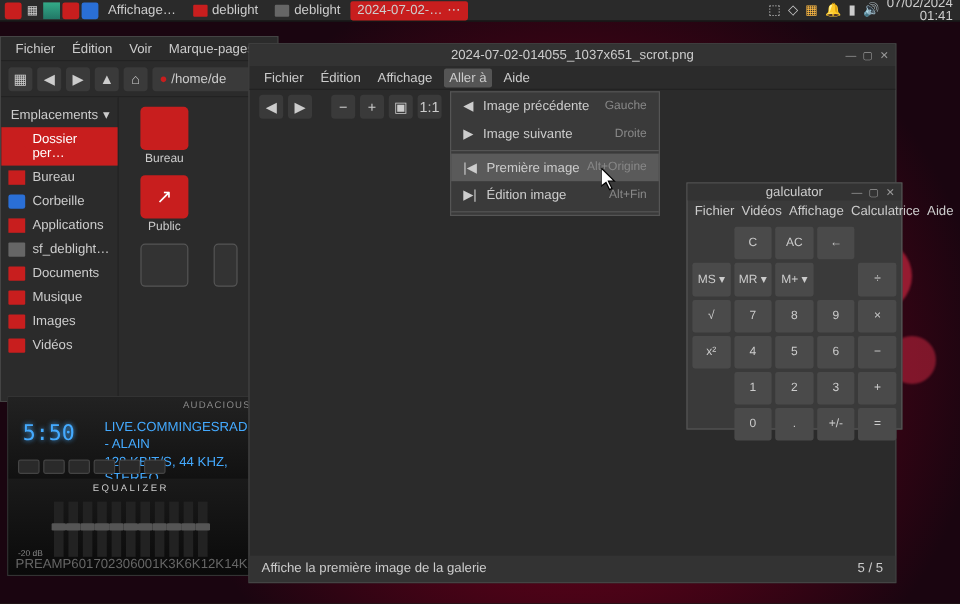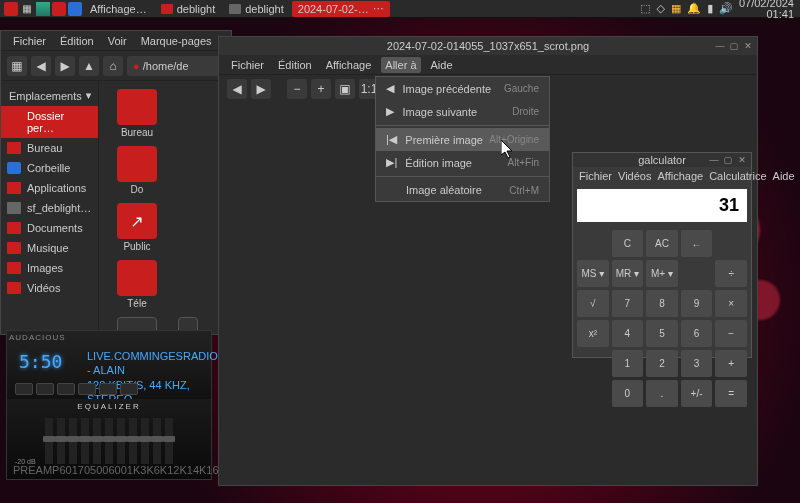--- a/index.html
+++ b/index.html
@@ -62,21 +62,21 @@
 
 
 .nest{position:absolute;left:218px;top:100px;width:345px;height:280px;background:#1a0a0a;z-index:40;border:1px solid #444}
 .nest-bg{position:absolute;inset:0;background:radial-gradient(circle at 70% 60%,#6b0018,#120408 65%)}
 .nest .taskbar{position:absolute;height:12px;font-size:7px}
 .nest-fm{position:absolute;top:30px;left:0;width:300px;height:250px;background:#2b2b2b;font-size:8px}
 
 
 .audacious{position:absolute;background:#1a1a1a;border:1px solid #333;z-index:30;color:#4af}
 .aud-main{height:68px;background:linear-gradient(#222,#111);position:relative}
-.aud-title{text-align:left;font-size:8px;letter-spacing:1px;color:#888;padding:2px}
+.aud-title{text-align:right;font-size:8px;letter-spacing:1px;color:#888;padding:2px}
 .aud-time{position:absolute;left:12px;top:20px;font-family:monospace;font-size:18px;color:#4af;text-shadow:0 0 4px #4af}
 .aud-info{position:absolute;left:80px;top:18px;font-size:7px;color:#4af;line-height:1.3}
 .aud-btns{position:absolute;bottom:4px;left:8px;display:flex;gap:3px}
 .aud-btn{width:18px;height:12px;background:#2a2a2a;border:1px solid #444;border-radius:2px}
 .aud-eq{height:80px;background:linear-gradient(#1a1a1a,#0a0a0a);position:relative}
 .eq-title{text-align:center;font-size:8px;color:#ccc;letter-spacing:2px;padding:3px}
 .eq-sliders{display:flex;justify-content:center;gap:4px;height:50px;padding-top:4px}
 .eq-sl{width:8px;background:#222;position:relative}
 .eq-sl::after{content:'';position:absolute;left:-2px;top:40%;width:12px;height:6px;background:#555;border-radius:1px}
 
@@ -202,30 +202,22 @@
           <div class="side-ico si-folder"></div>
           <span>Vidéos</span>
         </div>
     </div>
     <div class="content">
       <div class="file-ico">
           <div class="ico-lg folder-red"></div>
           <div class="file-lbl">Bureau</div>
         </div>
       <div class="file-ico">
-          <div class="ico-lg folder-red"></div>
-          <div class="file-lbl">Do</div>
-        </div>
-      <div class="file-ico">
           <div class="ico-lg share-red">↗</div>
           <div class="file-lbl">Public</div>
-        </div>
-      <div class="file-ico">
-          <div class="ico-lg folder-red"></div>
-          <div class="file-lbl">Téle</div>
         </div>
       <div class="file-ico">
           <div class="ico-lg img-ico"></div>
         </div>
       <div class="file-ico" style="width:30px">
           <div class="ico-lg img-ico" style="width:20px"></div>
         </div>
     </div>
   </div>
 </div>
@@ -260,33 +252,33 @@
         <div class="eq-sl"></div>
         <div class="eq-sl"></div>
         <div class="eq-sl"></div>
         <div class="eq-sl"></div>
     </div>
     <div style="position:absolute;bottom:14px;left:8px;font-size:7px;color:#888">-20 dB</div>
     <div style="display:flex;justify-content:flex-start;font-size:6px;color:#666;padding:0 6px">
       <span>PREAMP</span>
         <span>60</span>
         <span>170</span>
-        <span>500</span>
+        <span>230</span>
         <span>600</span>
         <span>1K</span>
         <span>3K</span>
         <span>6K</span>
         <span>12K</span>
         <span>14K</span>
         <span>16K</span>
     </div>
   </div>
 </div>
 
-<div class="viewer" style="left:218px;top:36px;width:540px;height:450px">
+<div class="viewer" style="left:207px;top:36px;width:540px;height:450px">
   <div class="win-title">
     <span>2024-07-02-014055_1037x651_scrot.png</span>
     <div class="win-ctl">
       <span>—</span>
       <span>▢</span>
       <span>✕</span>
     </div>
   </div>
   <div class="menubar">
     <span>Fichier</span>
@@ -296,20 +288,24 @@
     <span>Aide</span>
   </div>
   <div class="view-tools">
     <div class="tool-btn">◀</div>
     <div class="tool-btn">▶</div>
     <div style="width:8px"></div>
     <div class="tool-btn">−</div>
     <div class="tool-btn">+</div>
     <div class="tool-btn">▣</div>
     <div class="tool-btn">1:1</div>
+  </div>
+  <div class="statusbar">
+    <span>Affiche la première image de la galerie</span>
+    <span>5 / 5</span>
   </div>
 </div>
 
 <div class="nest">
   <div class="nest-bg"></div>
   <div class="taskbar" style="font-size:7px">
     <div class="tb-left" style="gap:1px">
       <div class="tb-ico red" style="width:9px;height:9px"></div>
       <div class="tb-ico" style="width:9px;height:9px">▦</div>
       <div class="tb-ico red" style="width:9px;height:9px"></div>
@@ -479,21 +475,20 @@
         <span>✕</span>
       </div>
   </div>
   <div class="calc-menubar">
     <span>Fichier</span>
     <span>Vidéos</span>
     <span>Affichage</span>
     <span>Calculatrice</span>
     <span>Aide</span>
   </div>
-  <div class="calc-disp">31</div>
   <div class="calc-grid" id="calc-keys">
       <div class="calc-btn" style="visibility: hidden;"></div>
       <div class="calc-btn">C</div>
       <div class="calc-btn">AC</div>
       <div class="calc-btn">←</div>
       <div class="calc-btn" style="visibility: hidden;"></div>
       <div class="calc-btn">MS ▾</div>
       <div class="calc-btn">MR ▾</div>
       <div class="calc-btn">M+ ▾</div>
       <div class="calc-btn" style="visibility: hidden;"></div>
@@ -545,27 +540,20 @@
       <span class="dd-accel">Alt+Origine</span>
     </div>
   <div class="dd-item">
       <div class="dd-left">
         <span>▶|</span>
         <span>Édition image</span>
       </div>
       <span class="dd-accel">Alt+Fin</span>
     </div>
   <div class="dd-sep"></div>
-  <div class="dd-item">
-      <div class="dd-left">
-        <span style="width:12px"></span>
-        <span>Image aléatoire</span>
-      </div>
-      <span class="dd-accel">Ctrl+M</span>
-    </div>
 </div>
 
 <div class="dock">
   <div class="dock-ico" style="background:#c81e1e">◉</div>
   <div class="dock-ico" style="background:#444">▪</div>
   <div class="dock-ico" style="background:#c81e1e">▬</div>
   <div class="dock-ico" style="background:#26d">●</div>
   <div class="dock-ico" style="background:#2a4">✉</div>
   <div class="dock-ico" style="background:#c81e1e">▤</div>
   <div class="dock-ico" style="background:#444">▶</div>

